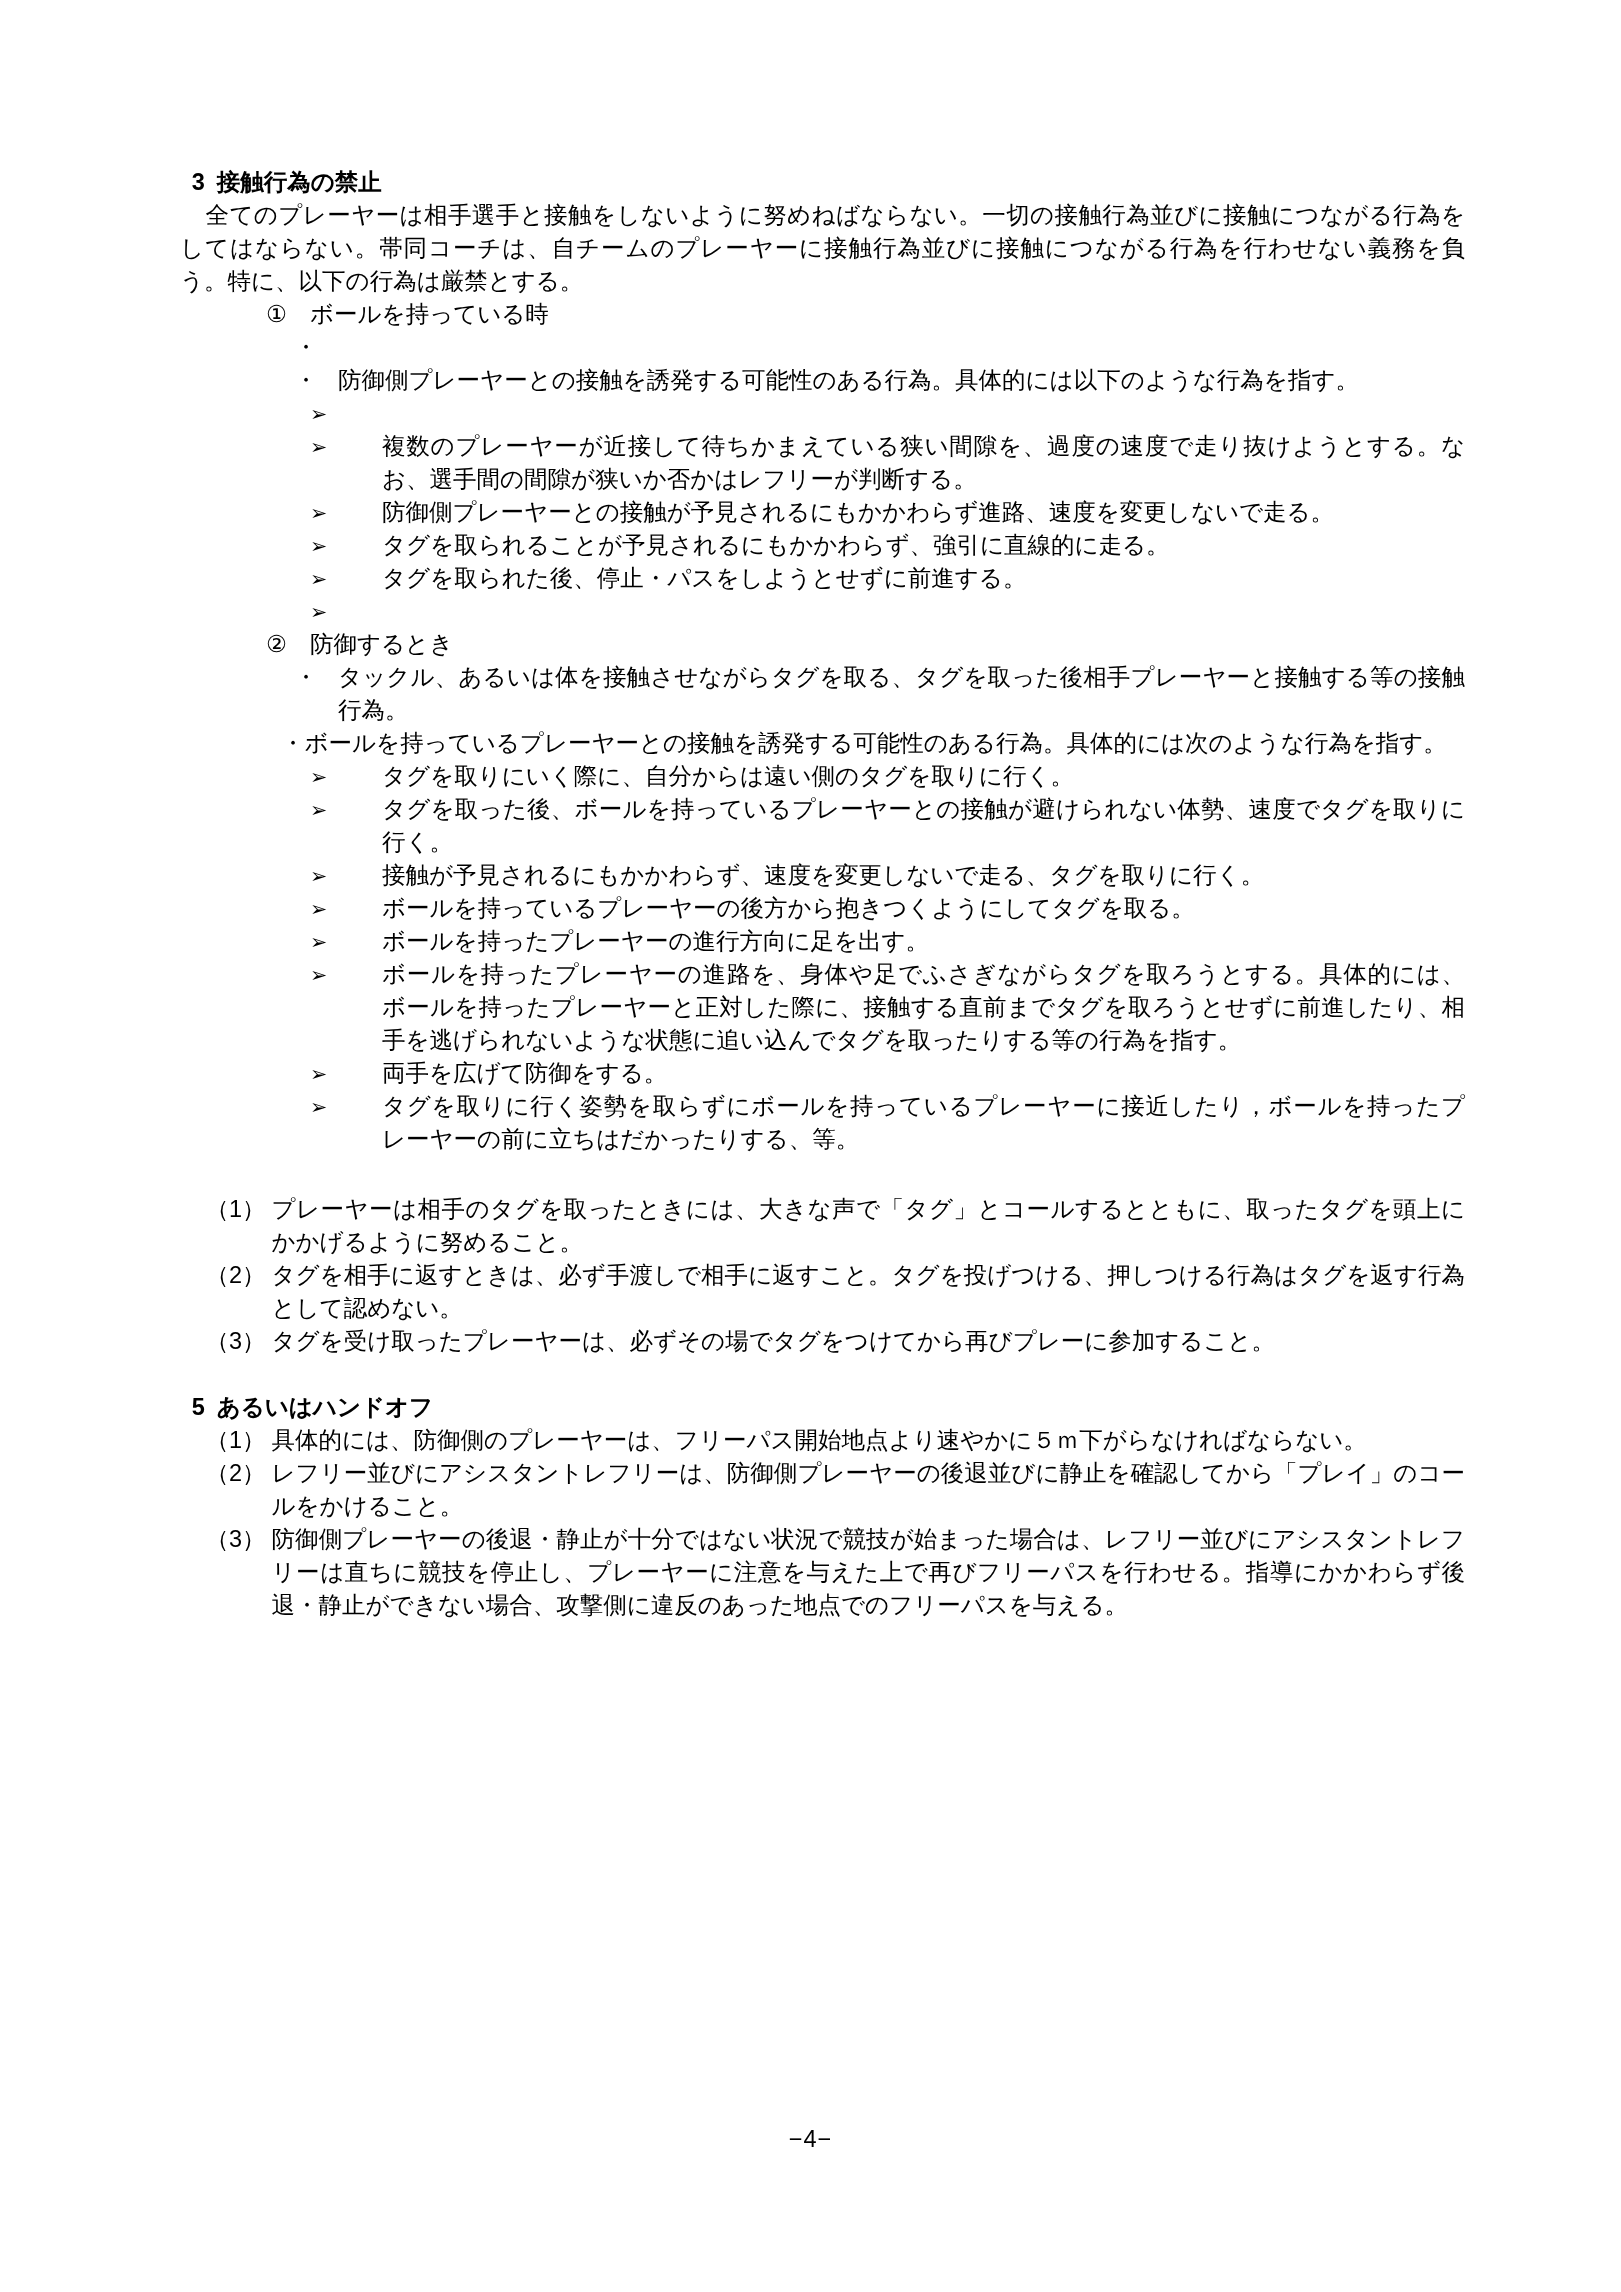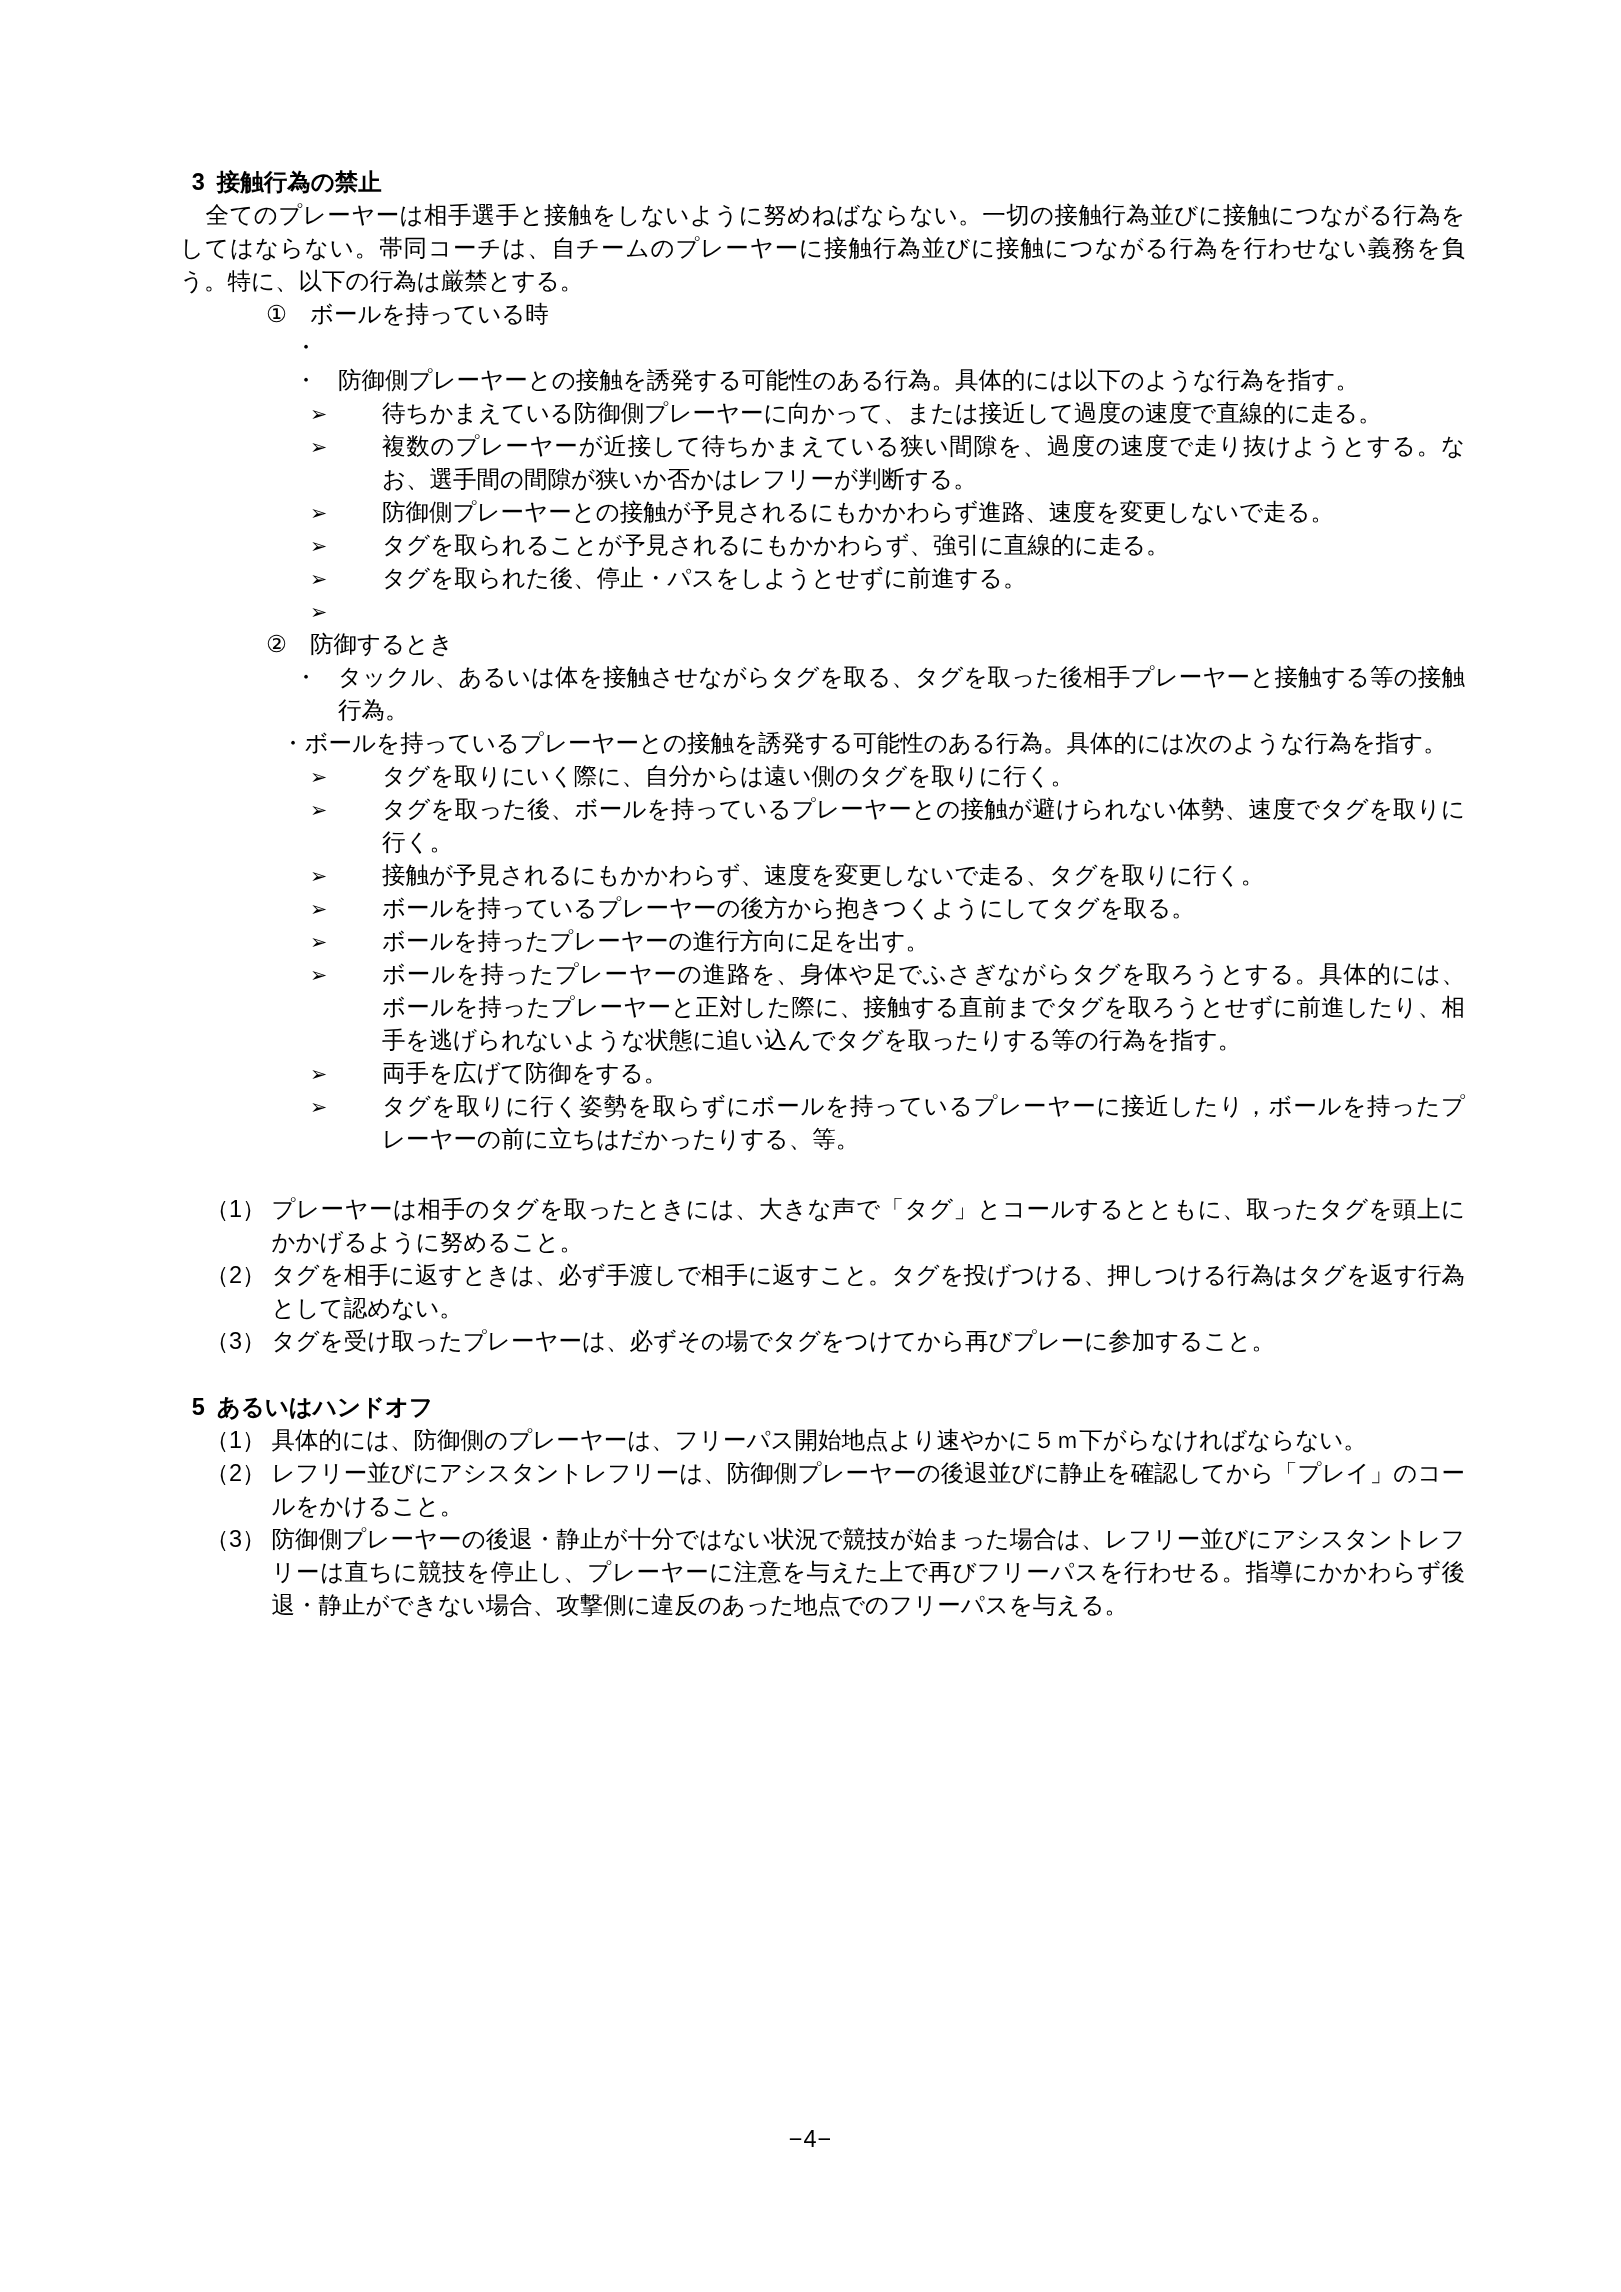--- a/index.html
+++ b/index.html
@@ -46,21 +46,20 @@
     </div>
     <div class="block-item level-dot">
       <span class="marker">・</span>
     </div>
     <div class="block-item level-dot">
       <span class="marker">・</span>
       <div class="item-text">防御側プレーヤーとの接触を誘発する可能性のある行為。具体的には以下のような行為を指す。</div>
     </div>
     <div class="block-item level-arrow">
       <span class="marker">➢</span>
-      <div class="item-text">待ちかまえている防御側プレーヤーに向かって、または接近して過度の速度で直線的に走る。</div>
     </div>
     <div class="block-item level-arrow">
       <span class="marker">➢</span>
       <div class="item-text">複数のプレーヤーが近接して待ちかまえている狭い間隙を、過度の速度で走り抜けようとする。なお、選手間の間隙が狭いか否かはレフリーが判断する。</div>
     </div>
     <div class="block-item level-arrow">
       <span class="marker">➢</span>
       <div class="item-text">防御側プレーヤーとの接触が予見されるにもかかわらず進路、速度を変更しないで走る。</div>
     </div>
     <div class="block-item level-arrow">

